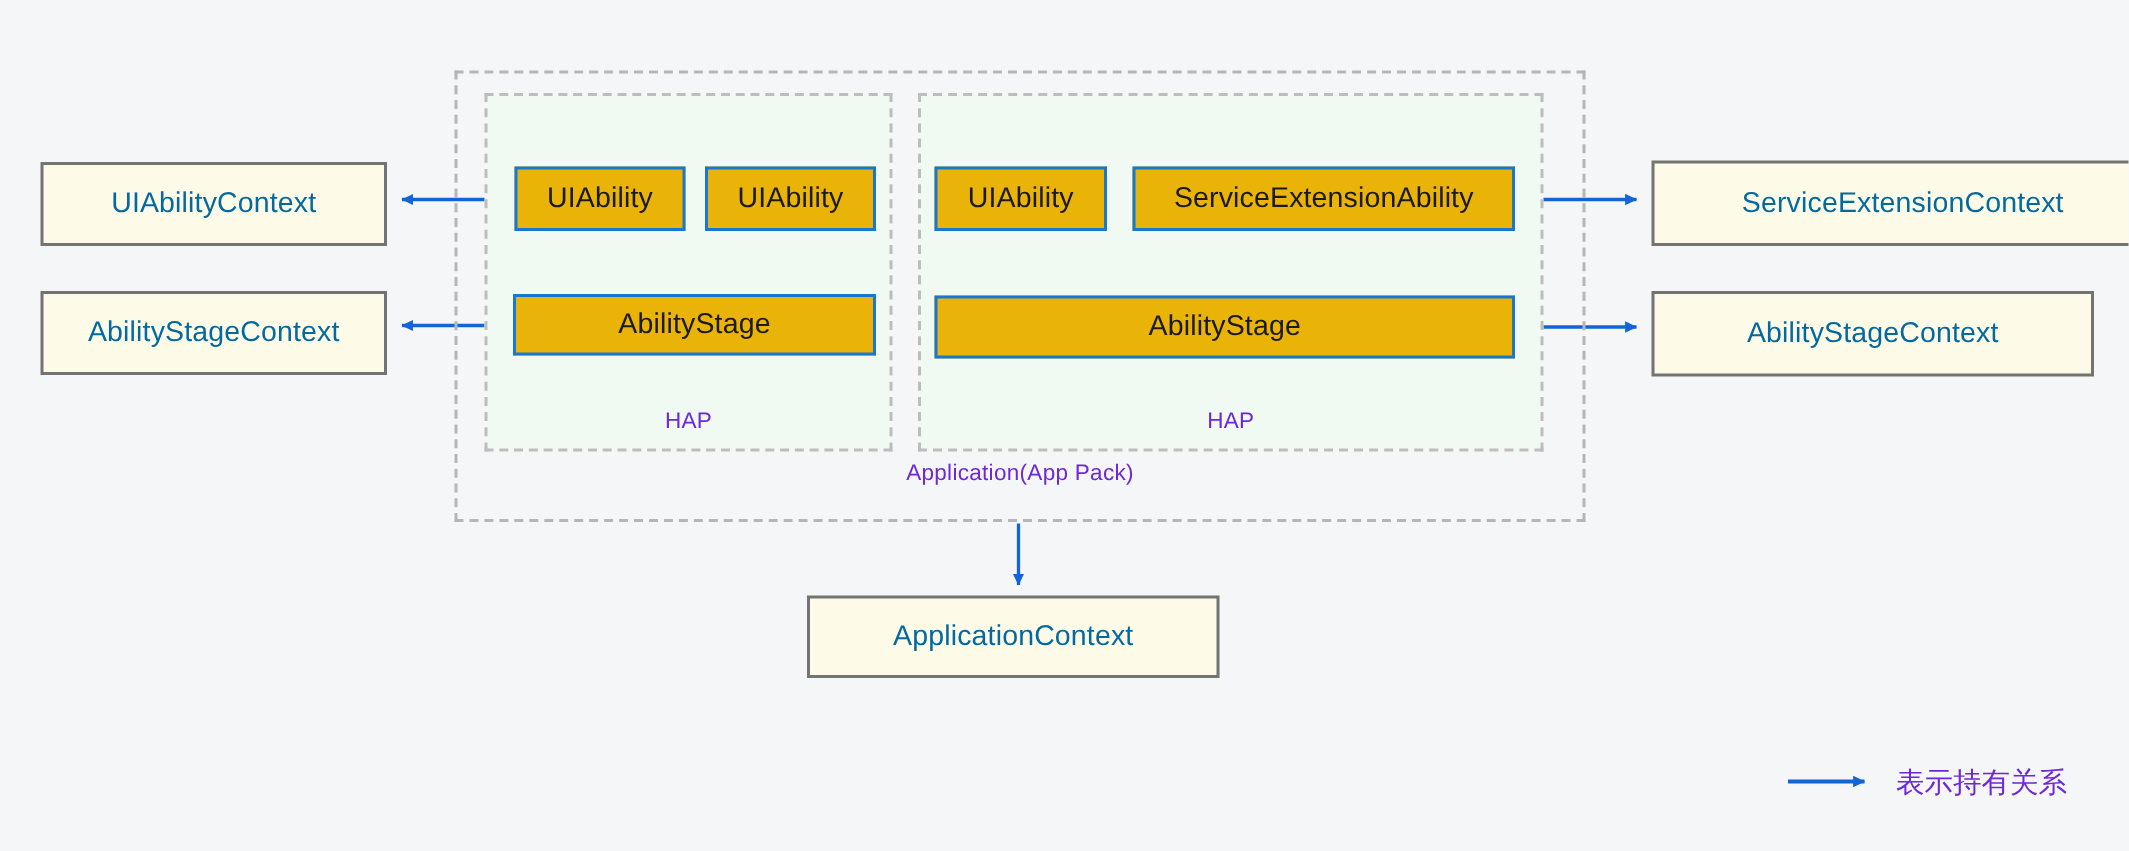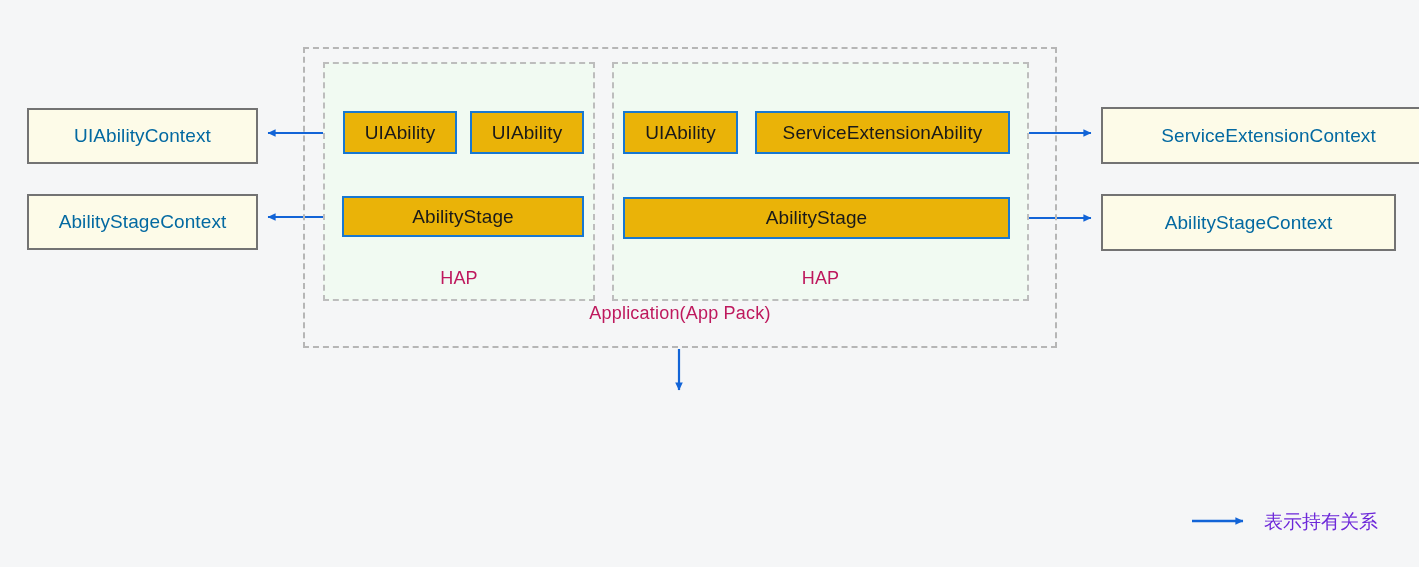--- a/index.html
+++ b/index.html
@@ -33,22 +33,22 @@
     border: 2px dashed #bdbdbd;
     background: #f1faf2;
   }
   .hap-1 { left: 323px; top: 62px; width: 272px; height: 239px; }
   .hap-2 { left: 612px; top: 62px; width: 417px; height: 239px; }
 
   .container-label {
     position: absolute;
     width: 100%;
     text-align: center;
-    font-size: 18px;
-    color: #be185d;
+    font-size: 15px;
+    color: #6d28d9;
     letter-spacing: 0.2px;
   }
   .hap-label { bottom: 10px; }
   .app-label { bottom: 22px; }
 
   
   .blue-box {
     border: 2px solid #1878d1;
     background: #eab308;
     display: flex;
@@ -149,19 +149,20 @@
   <div class="abs blue-box b-stage-1">AbilityStage</div>
 
   <div class="abs blue-box b-uiability-3">UIAbility</div>
   <div class="abs blue-box b-seability">ServiceExtensionAbility</div>
   <div class="abs blue-box b-stage-2">AbilityStage</div>
 
   <div class="abs ctx-box c-uiability-ctx">UIAbilityContext</div>
   <div class="abs ctx-box c-stage-ctx-left">AbilityStageContext</div>
   <div class="abs ctx-box c-se-ctx">ServiceExtensionContext</div>
   <div class="abs ctx-box c-stage-ctx-right">AbilityStageContext</div>
+  <div class="abs ctx-box c-app-ctx">ApplicationContext</div>
 
   <div class="abs legend">
     <div style="width:62px;height:1px;"></div>
     <div class="legend-label">表示持有关系</div>
   </div>
 
 </div>
 
 </body></html>

